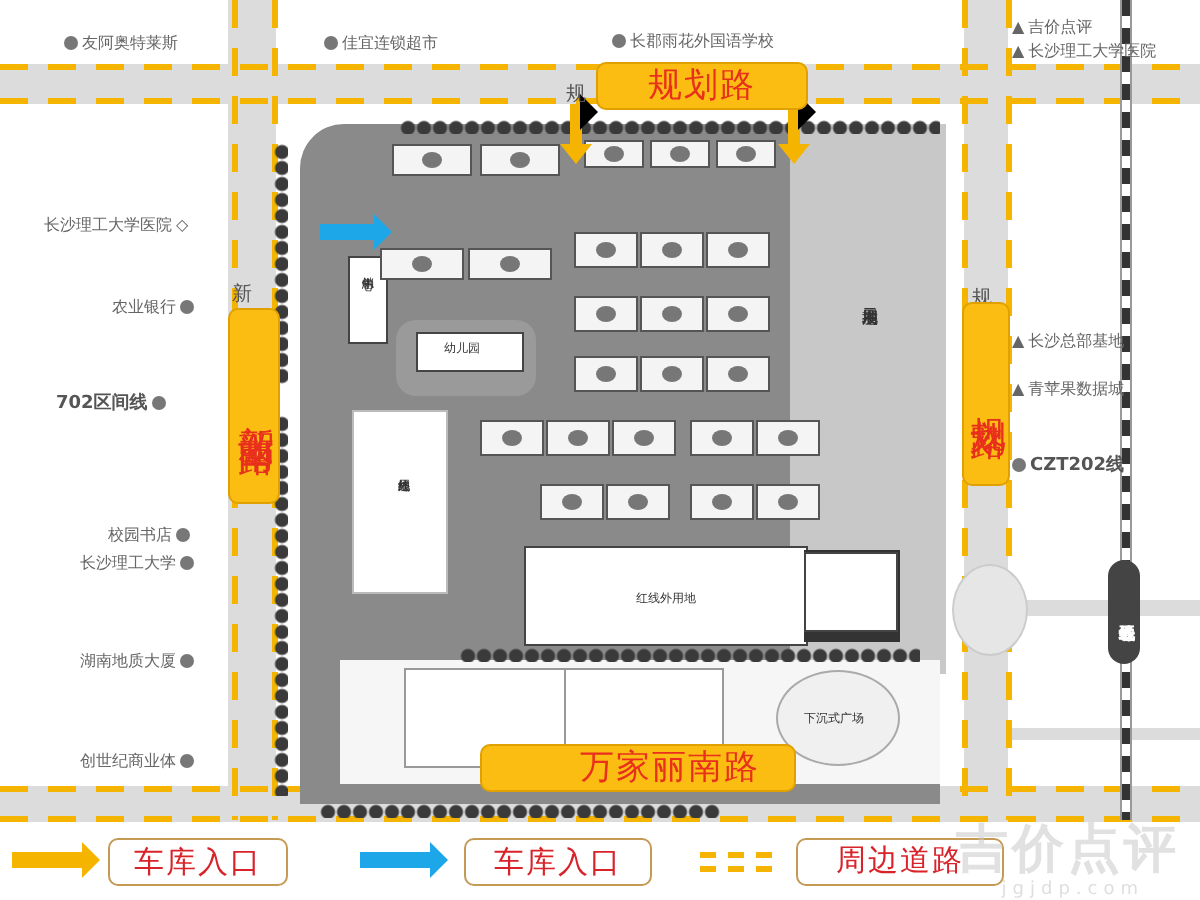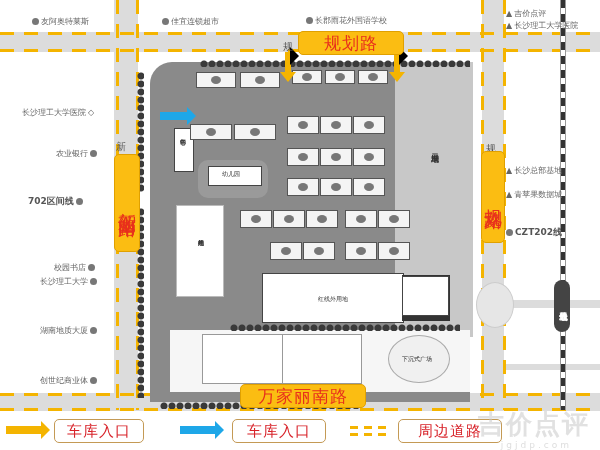--- a/index.html
+++ b/index.html
@@ -235,21 +235,21 @@
     <span>CZT202线</span>
   </div>
 
 <div class="small-label" style="left:283px;top:40px;font-size:10px;color:#555;">规</div>
 <div class="small-label" style="left:486px;top:142px;font-size:10px;color:#555;">规</div>
 <div class="small-label" style="left:116px;top:140px;font-size:10px;color:#555;">新</div>
 
 <div class="road-label-h" style="left:298px;top:31px;width:104px;height:22px;">规划路</div>
 <div class="road-label-v" style="left:481px;top:151px;width:22px;height:90px;">规划路</div>
 <div class="road-label-v" style="left:114px;top:154px;width:24px;height:96px;">新韶山南路</div>
-<div class="road-label-h" style="left:240px;top:384px;width:124px;height:22px;">万家丽南路</div>
+<div class="road-label-h" style="left:240px;top:372px;width:124px;height:22px;padding-left:32px;">万家丽南路</div>
 
 <div class="arrow" style="left:6px;top:426px;width:36px;color:#f4b400;background:#f4b400;"></div>
 <div class="legend-box" style="left:54px;width:88px;">车库入口</div>
 <div class="arrow" style="left:180px;top:426px;width:36px;color:#1ea7e8;background:#1ea7e8;"></div>
 <div class="legend-box" style="left:232px;width:92px;">车库入口</div>
 <div class="abs" style="left:350px;top:426px;width:42px;height:10px;background:repeating-linear-gradient(90deg,#f4b400 0 8px,transparent 8px 14px);-webkit-mask:linear-gradient(#000 0 3px,transparent 3px 7px,#000 7px 10px);mask:linear-gradient(#000 0 3px,transparent 3px 7px,#000 7px 10px);"></div>
 <div class="legend-box" style="left:398px;width:102px;font-family:Liberation Serif, serif;">周边道路</div>
 
 <div class="watermark">吉价点评</div>
 <div class="watermark-sub">jgjdp.com</div>

